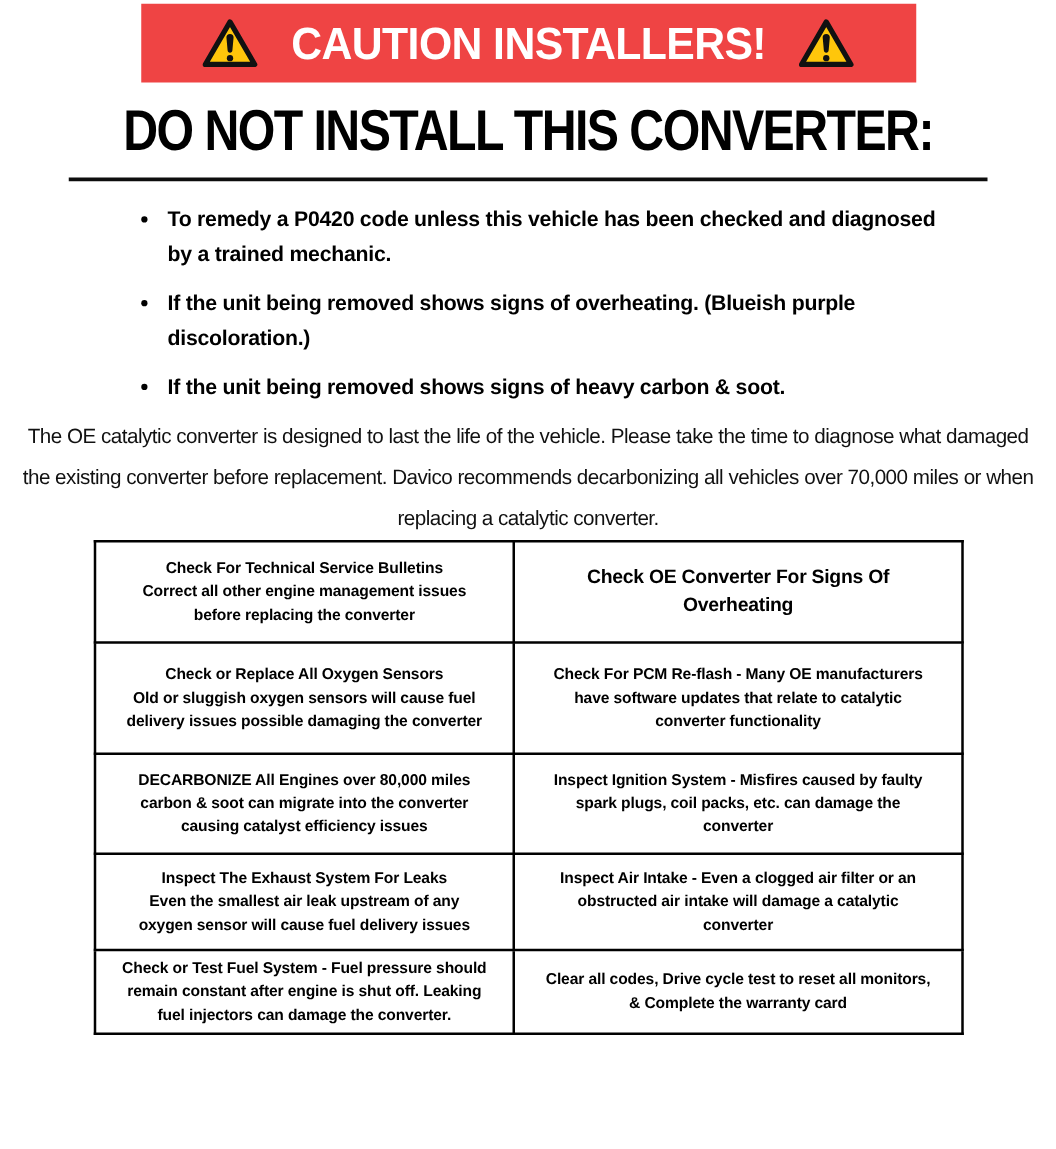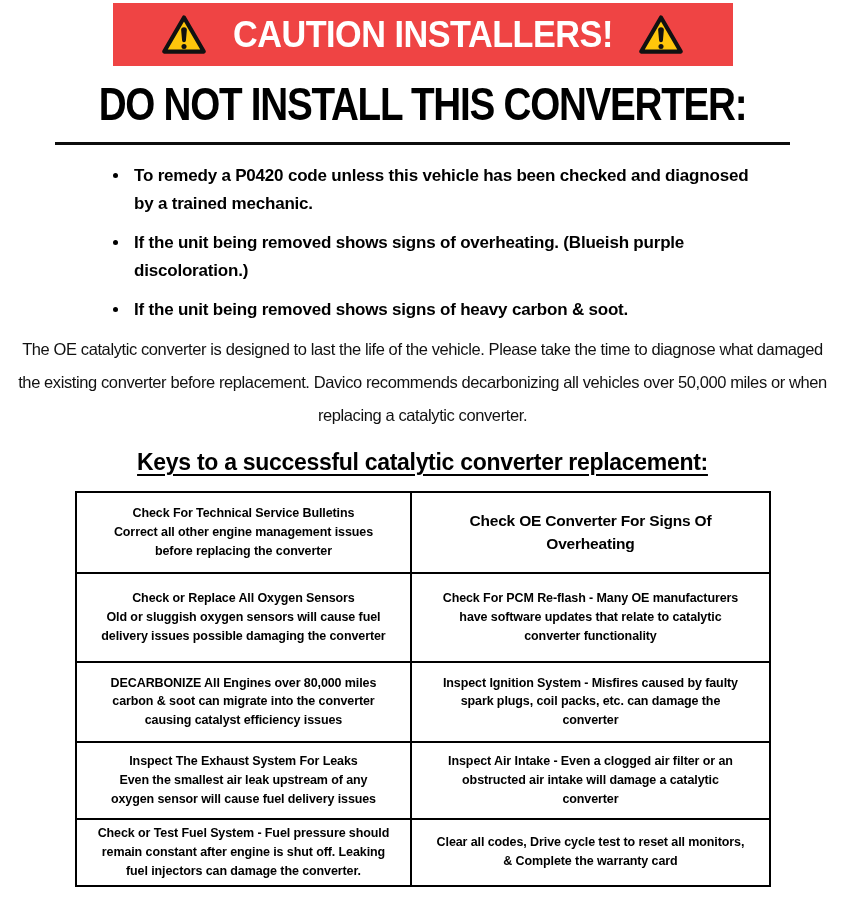--- a/index.html
+++ b/index.html
@@ -165,23 +165,22 @@
   <h1 class="main-heading">DO NOT INSTALL THIS CONVERTER:</h1>
 
   <div class="rule"></div>
 
   <ul class="warning-list">
     <li>To remedy a P0420 code unless this vehicle has been checked and diagnosed by a trained mechanic.</li>
     <li>If the unit being removed shows signs of overheating. (Blueish purple discoloration.)</li>
     <li>If the unit being removed shows signs of heavy carbon &amp; soot.</li>
   </ul>
 
-  <p class="body-paragraph">The OE catalytic converter is designed to last the life of the vehicle. Please take the time to diagnose what damaged the existing converter before replacement. Davico recommends decarbonizing all vehicles over 50,000 miles or when replacing a catalytic converter.</p>
-
-  <h2 class="keys-heading">Keys to a successful catalytic converter replacement:</h2>
+  <p class="body-paragraph">The OE catalytic converter is designed to last the life of the vehicle. Please take the time to diagnose what damaged the existing converter before replacement. Davico recommends decarbonizing all vehicles over 70,000 miles or when replacing a catalytic converter.</p>
+
 
   <table class="keys-table">
     <tbody>
       <tr>
         <td class="col-left">Check For Technical Service Bulletins
 Correct all other engine management issues before replacing the converter</td>
         <td class="col-right">Check OE Converter For Signs Of Overheating</td>
       </tr>
       <tr>
         <td class="col-left">Check or Replace All Oxygen Sensors

